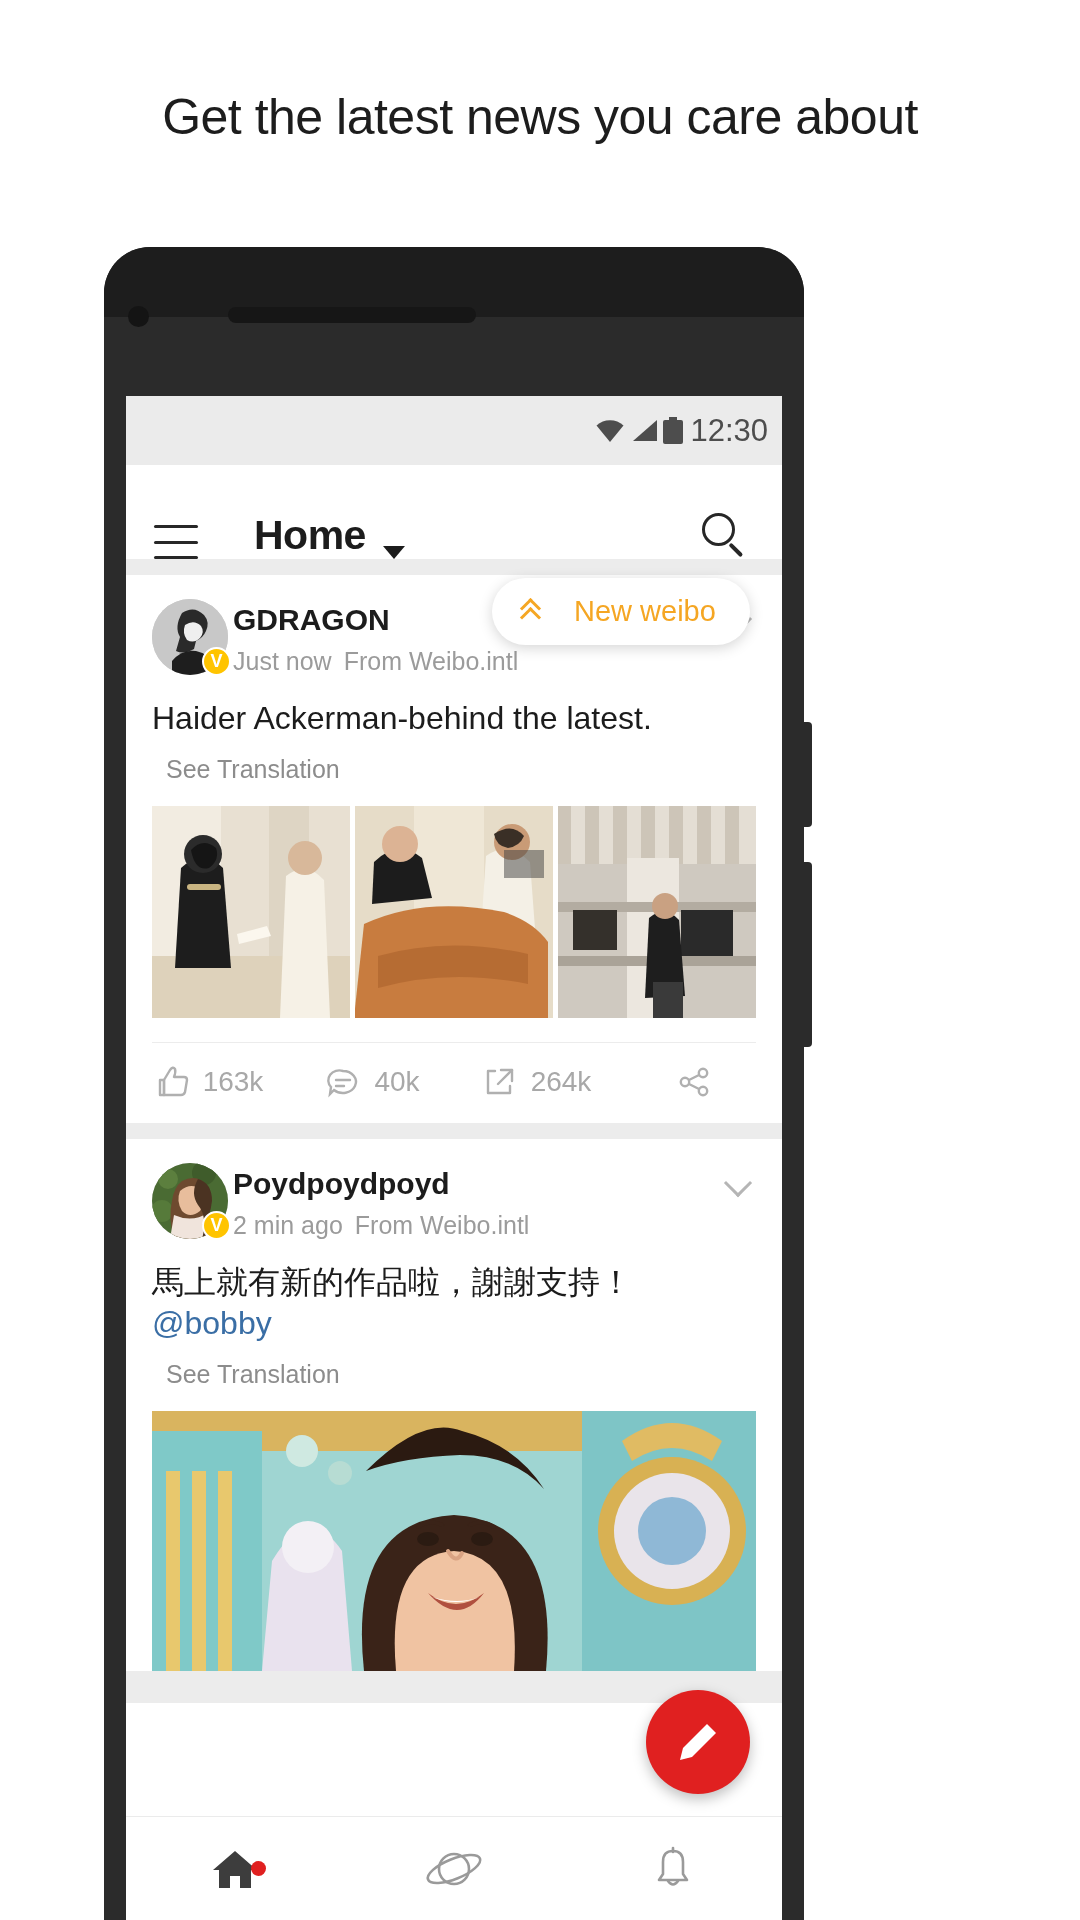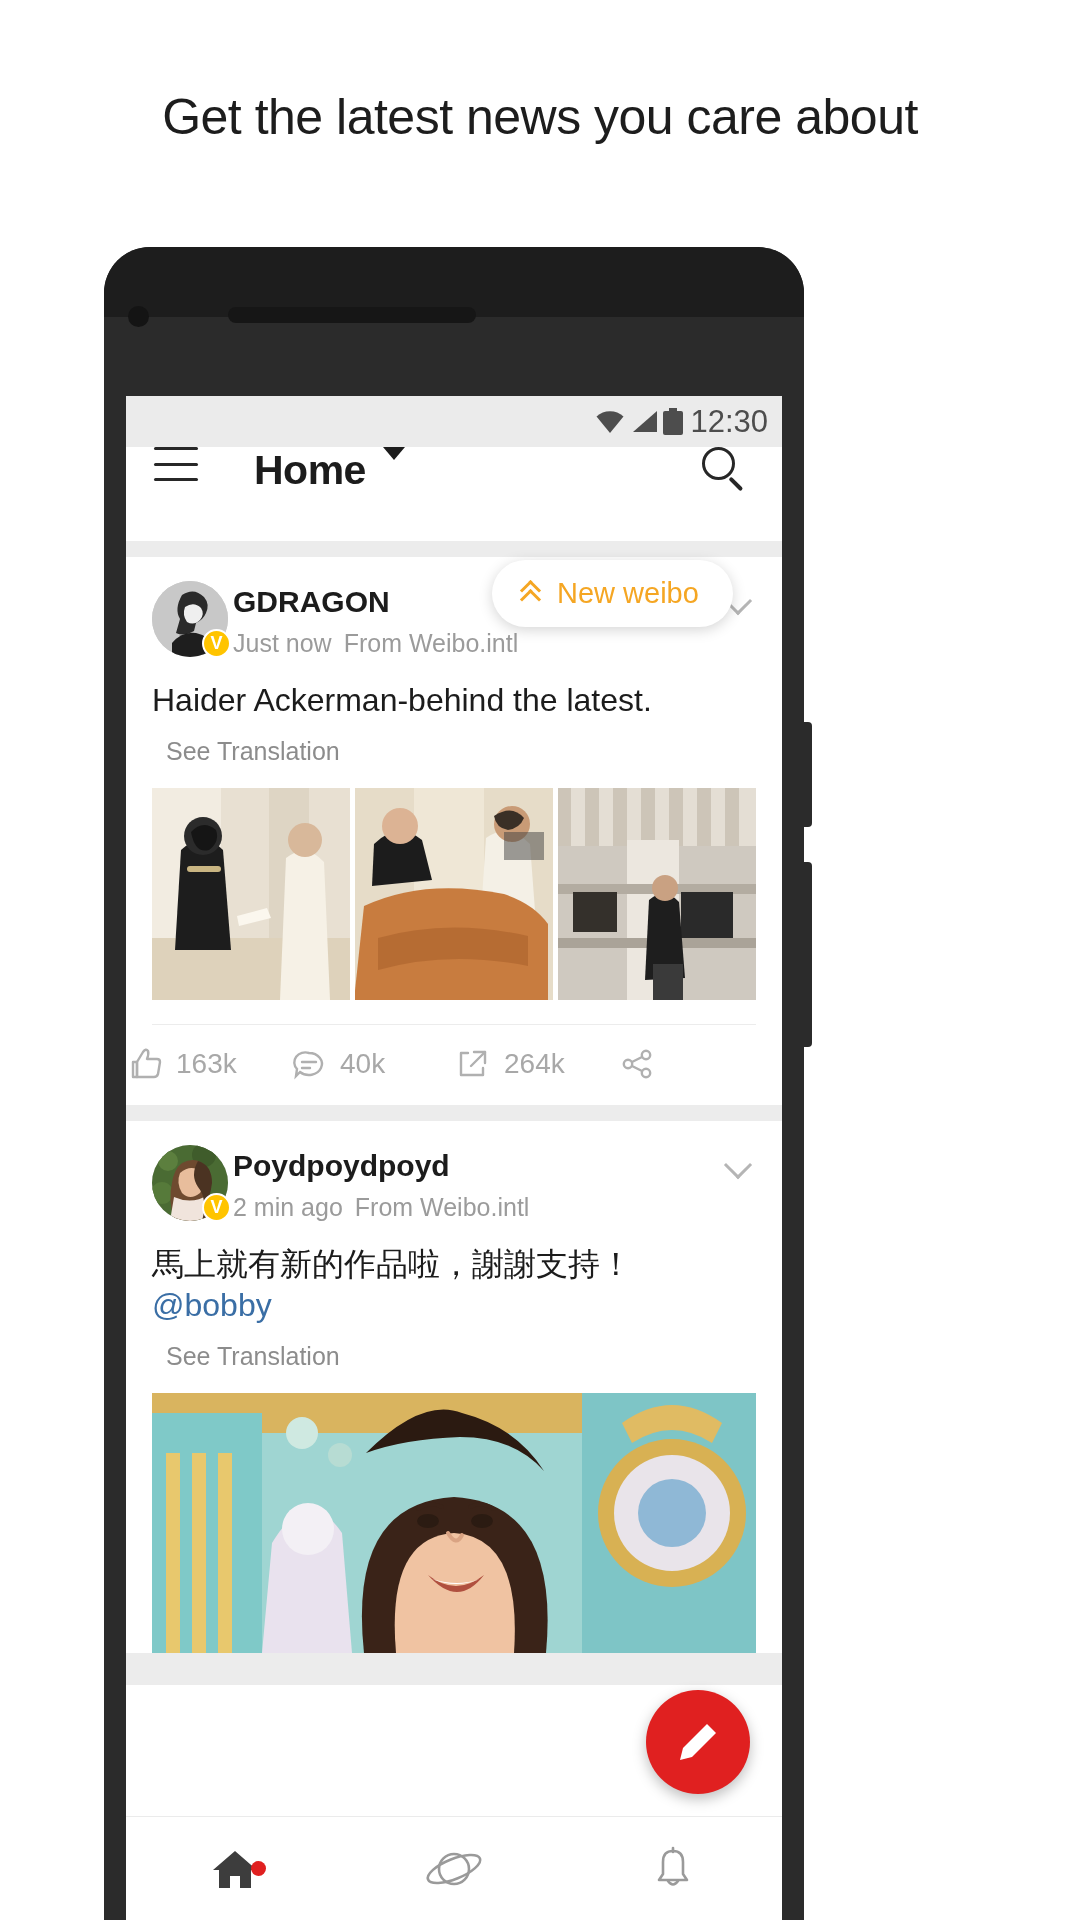--- a/index.html
+++ b/index.html
@@ -56,21 +56,21 @@
   
   .screen {
     position: absolute; left: 126px; top: 396px;
     width: 656px; height: 1524px;
     background: #ffffff;
     overflow: hidden;
   }
 
   
   .statusbar {
-    position: relative; height: 51px; background: #ebebeb;
+    position: relative; height: 69px; background: #ebebeb;
     display: flex; align-items: center; justify-content: flex-end;
     padding-right: 14px; gap: 5px;
   }
   .sb-wifi { width: 30px; height: 23px; position: relative; }
   .sb-signal { width: 28px; height: 23px; }
   .sb-battery { width: 20px; height: 27px; position: relative; }
   .sb-battery .cap {
     position: absolute; left: 6px; top: 0; width: 8px; height: 4px; background: #4d4d4d;
   }
   .sb-battery .body {
@@ -78,21 +78,21 @@
     background: #4d4d4d; border-radius: 2px;
   }
   .sb-clock {
     font-size: 31px; color: #4d4d4d; letter-spacing: 0px; line-height: 1;
     margin-left: 2px;
   }
 
   
   .toolbar {
     height: 94px; background: #ffffff;
-    display: flex; align-items: flex-start; padding: 0 28px;
+    display: flex; align-items: flex-end; padding: 0 28px;
     position: relative;
   }
   .hamburger { width: 44px; height: 34px; display:flex; flex-direction:column; justify-content:space-between; cursor:pointer; }
   .hamburger span { display:block; height: 3px; background: #272727; border-radius: 2px; }
   .toolbar-title {
     margin-left: 56px; font-size: 41px; font-weight: 700; color: #1c1c1c; letter-spacing: -0.5px;
   }
   .caret-down {
     margin-left: 17px; width: 0; height: 0;
     border-left: 11px solid transparent; border-right: 11px solid transparent;
@@ -139,21 +139,21 @@
     width: 17px; height: 17px;
     border-right: 3px solid #b5b5b5; border-bottom: 3px solid #b5b5b5;
     transform: rotate(45deg);
   }
 
   
   .new-pill {
     position: absolute; left: 366px; top: 3px;
     background: #ffffff; border-radius: 38px;
     padding: 17px 34px 17px 28px;
-    display: flex; align-items: center; gap: 15px;
+    display: flex; align-items: center; gap: 32px;
     box-shadow: 0 3px 14px rgba(0,0,0,0.17);
     z-index: 6;
   }
   .dchev { width: 22px; height: 24px; position: relative; }
   .dchev i {
     position: absolute; left: 3px; width: 15px; height: 15px;
     border-left: 3px solid #f5a623; border-top: 3px solid #f5a623;
     transform: rotate(45deg);
   }
   .dchev i.a { top: 1px; }
@@ -171,21 +171,21 @@
   .media-row { display: flex; gap: 5px; margin: 22px 26px 0 26px; }
   .media-cell { flex: 1; height: 212px; overflow: hidden; position: relative; background: #ddd; }
   .media-cell svg { width: 100%; height: 100%; display: block; }
 
   .media-single { margin: 22px 26px 0 26px; height: 260px; overflow: hidden; }
   .media-single svg { width: 100%; height: 100%; display: block; }
 
   .divider { height: 1px; background: #ececec; margin: 24px 26px 0 26px; }
 
   .actions { display: flex; padding: 20px 0 22px 0; }
-  .action { flex: 1; display: flex; align-items: center; justify-content: flex-start; gap: 12px; }
+  .action { flex: 1; display: flex; align-items: center; justify-content: center; gap: 12px; }
   .action-count { font-size: 28px; color: #a8a8a8; }
   .ic { width: 38px; height: 38px; }
 
   
   .fab {
     position: absolute; right: 32px; bottom: 126px;
     width: 104px; height: 104px; border-radius: 50%;
     background: #e02020;
     box-shadow: 0 5px 14px rgba(0,0,0,0.26);
     display: flex; align-items: center; justify-content: center;

